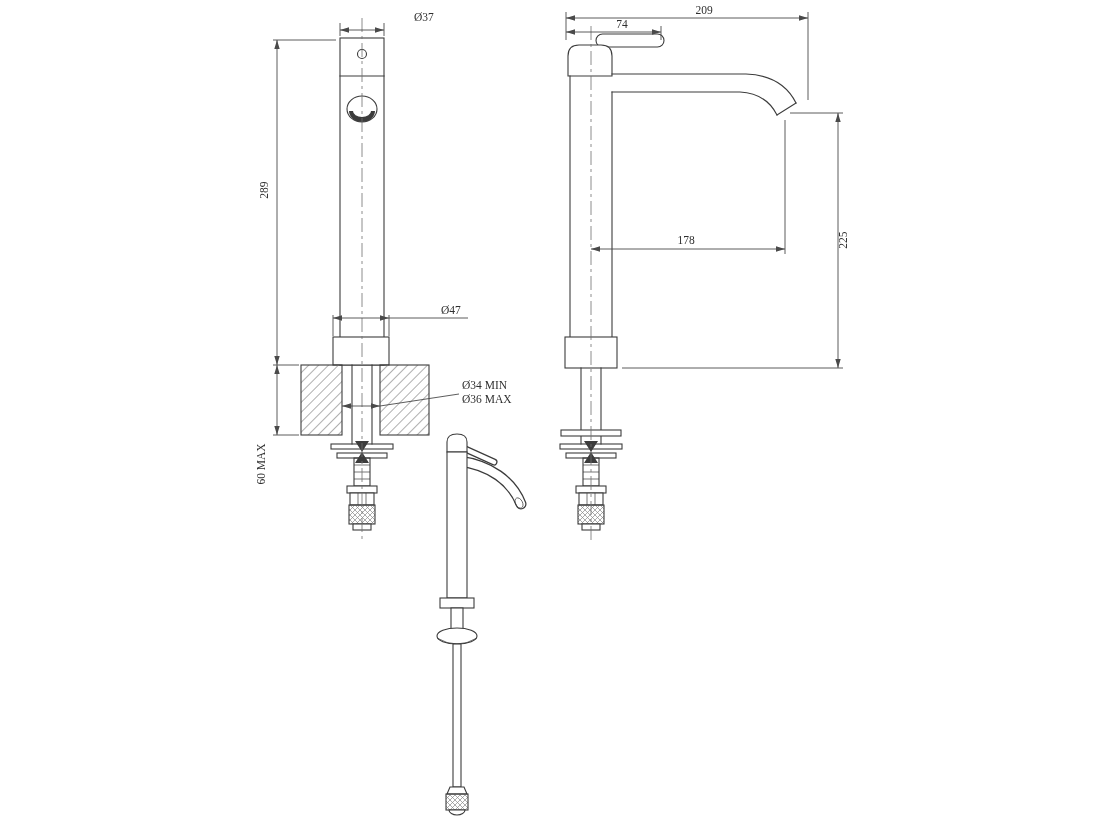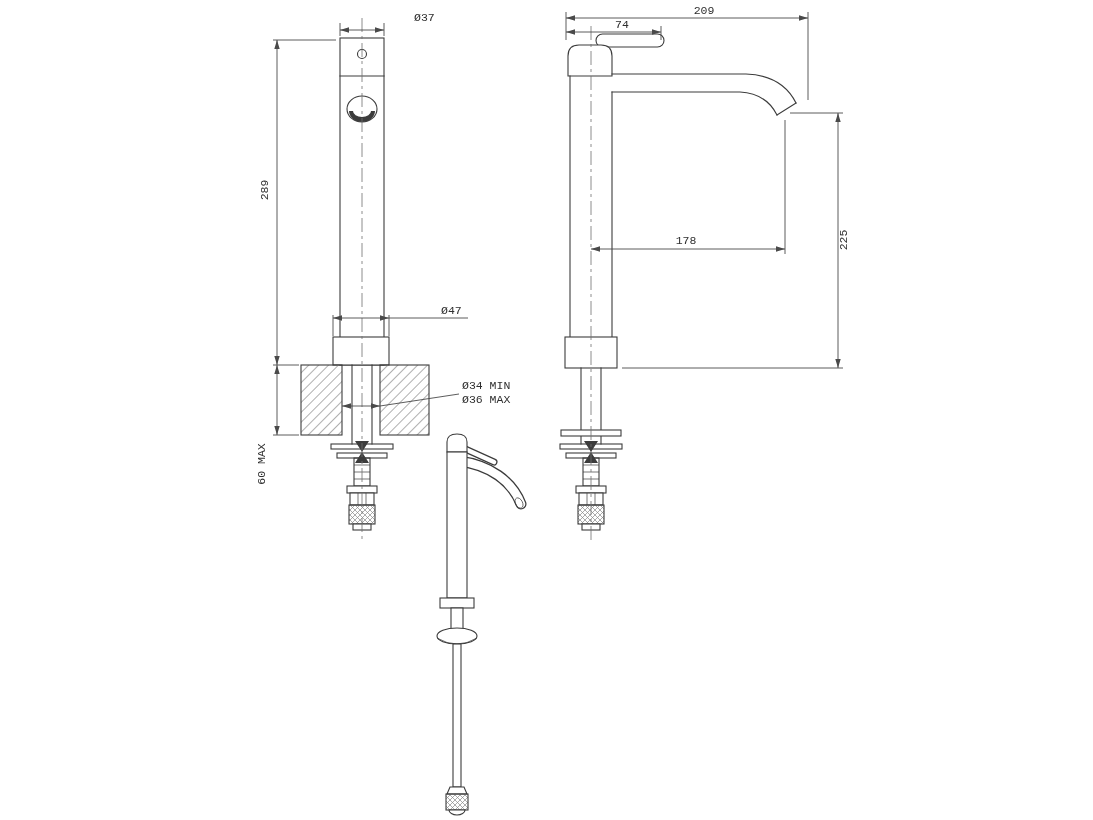--- a/index.html
+++ b/index.html
@@ -1,17 +1,17 @@
 <!DOCTYPE html>
 <html style="--line: #3c3c3c; --dim: #4a4a4a; --hatch: #9a9a9a; --background: #ffffff;"><head>
 <meta charset="utf-8">
 <style>
   html,body{margin:0;padding:0;background:#fff;}
   .canvas{position:relative;width:981px;height:820px;background:var(--background,#ffffff);
-          font-family:Liberation Mono, monospace;overflow:hidden;}
+          font-family:Liberation Serif, serif;overflow:hidden;}
   svg{display:block;}
   .ln{fill:none;stroke:var(--line,#3c3c3c);stroke-width:1.1;stroke-linecap:square;}
   .fillw{fill:#ffffff;stroke:var(--line,#3c3c3c);stroke-width:1.1;}
   .thin{fill:none;stroke:var(--line,#3c3c3c);stroke-width:0.7;}
   .dim{fill:none;stroke:var(--dim,#4a4a4a);stroke-width:0.9;}
   .cl{fill:none;stroke:#6e6e6e;stroke-width:0.8;stroke-dasharray:14 4 3 4;}
   .dimtext{font-size:11.5px;fill:#2f2f2f;}
   .solid{fill:var(--line,#3c3c3c);stroke:none;}
   .arrows{fill:var(--dim,#4a4a4a);stroke:none;}
   .hatchline{stroke:var(--hatch,#9a9a9a);stroke-width:0.8;}

